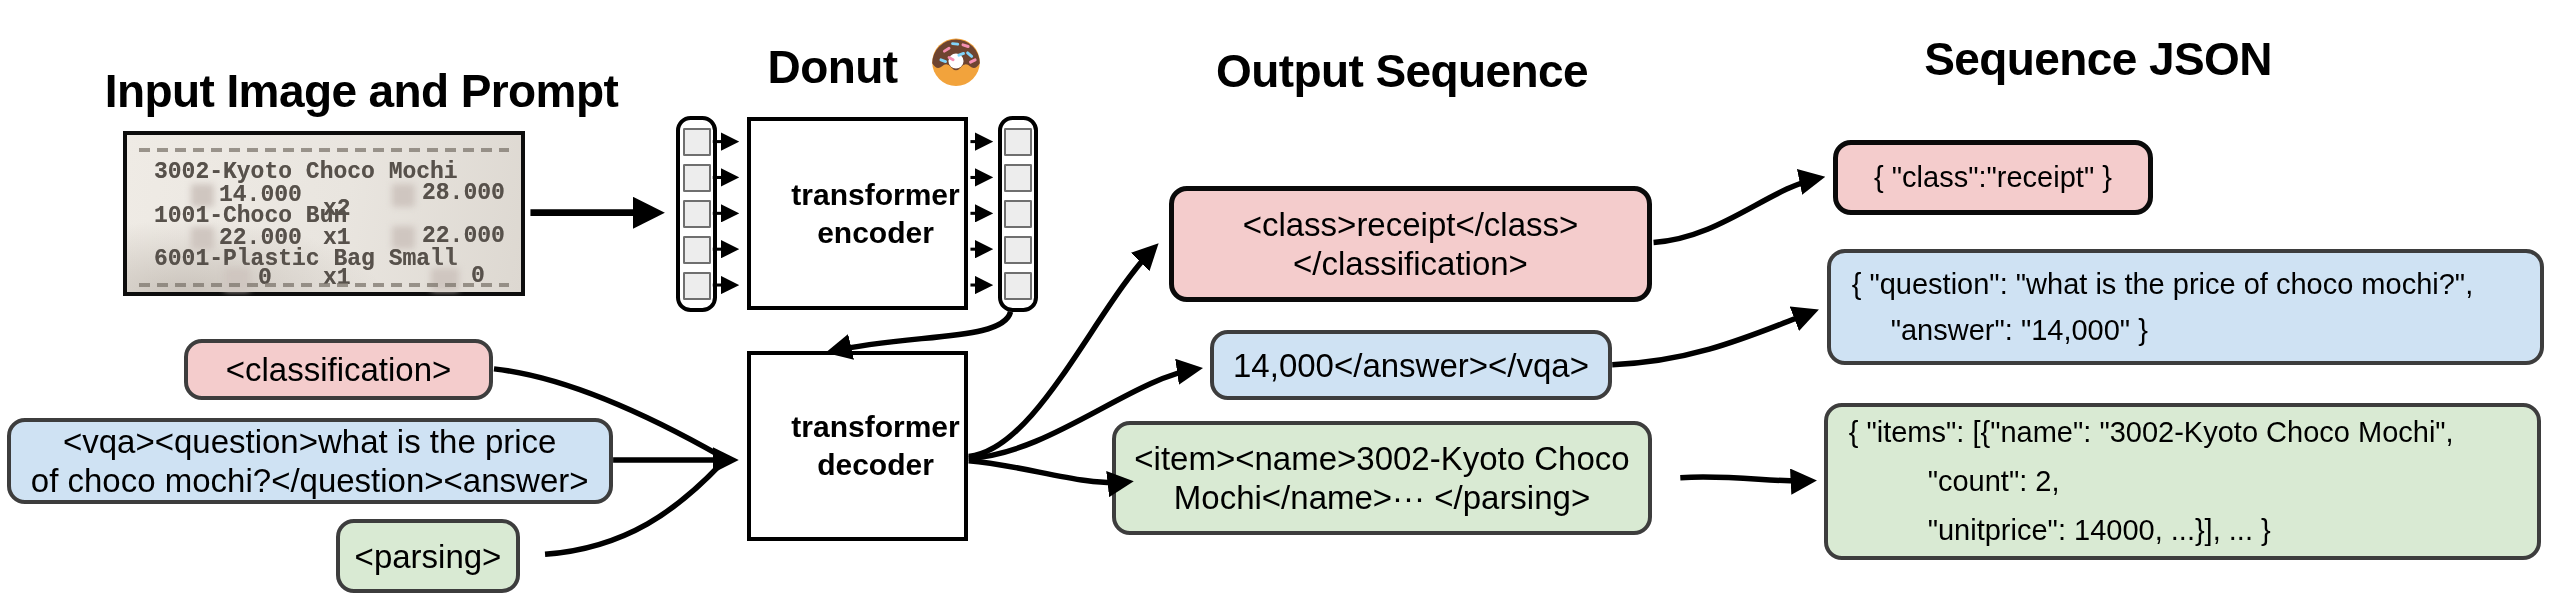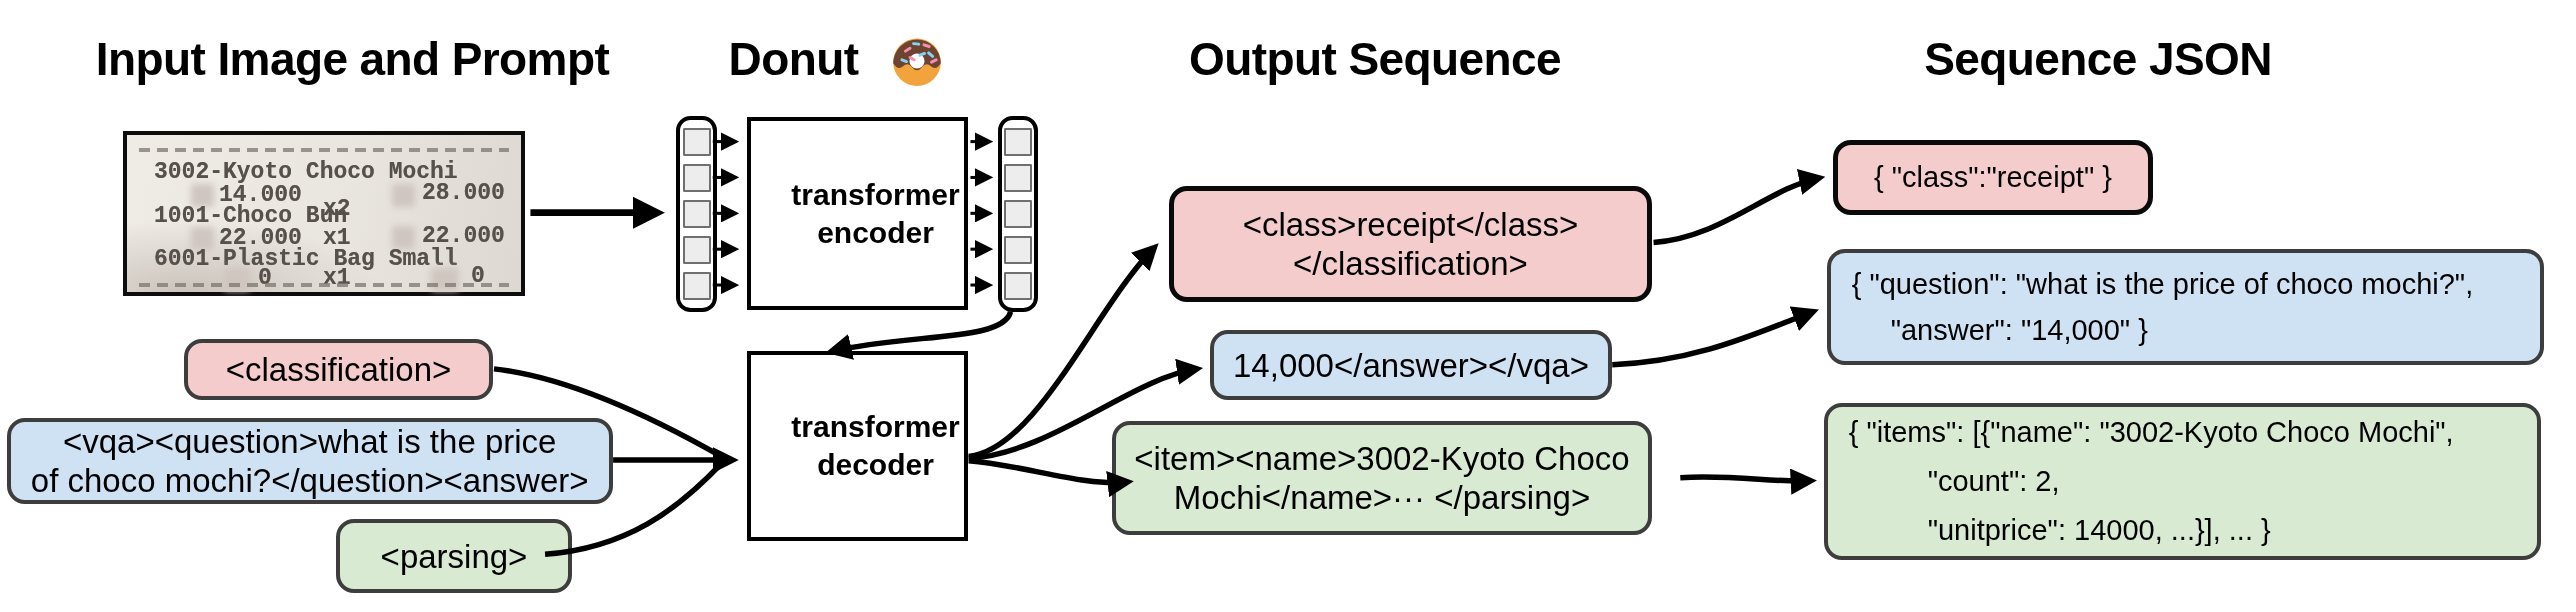--- a/index.html
+++ b/index.html
@@ -3,23 +3,23 @@
 <meta charset="utf-8">
 <style>
   html,body{margin:0;padding:0;background:#ffffff;}
   body{width:2576px;height:612px;position:relative;overflow:hidden;
        font-family:"Liberation Sans","DejaVu Sans",sans-serif;color:#000;}
   .canvas{position:absolute;left:0;top:0;width:2576px;height:612px;}
 
   
   .title{position:absolute;top:32px;font-size:46px;font-weight:700;letter-spacing:-0.6px;
          text-align:center;line-height:54px;white-space:nowrap;}
-  .title-input {left:79px;width:547px;}
-  .title-model {left:710px;width:255px;display:flex;justify-content:center;gap:30px;}
-  .title-output{left:1162px;width:426px;}
+  .title-input {left:88px;width:547px;margin-top:32px;}
+  .title-model {left:749px;width:255px;display:flex;align-items:center;justify-content:center;gap:30px;}
+  .title-output{left:1189px;width:426px;margin-top:12px;}
   .title-json  {left:1885px;width:426px;}
 
   
   .receipt{position:absolute;left:123px;top:131px;width:402px;height:165px;box-sizing:border-box;
            border:4.3px solid #0d0d0d;
            background:
              radial-gradient(130% 120% at 15% 100%, rgba(160,150,140,.45) 0%, rgba(160,150,140,0) 38%),
              linear-gradient(100deg,#efebe5 0%,#e9e5df 55%,#ddd8d1 100%);
            font-family:"Liberation Mono","DejaVu Sans Mono",monospace;
            font-size:23px;font-weight:700;color:#57514b;}
@@ -134,21 +134,21 @@
     <span>decoder</span>
   </div>
 
   <div class="box pink" style="left:184px;top:339px;width:309px;height:61px">
     <span>&lt;classification&gt;</span>
   </div>
   <div class="box blue" style="left:6.7px;top:418px;width:606px;height:86px">
     <span>&lt;vqa&gt;&lt;question&gt;what is the price</span>
     <span>of choco mochi?&lt;/question&gt;&lt;answer&gt;</span>
   </div>
-  <div class="box green" style="left:336px;top:519px;width:236px;height:74px">
+  <div class="box green" style="left:336px;top:519px;width:184px;height:74px">
     <span>&lt;parsing&gt;</span>
   </div>
 
   <div class="box pink heavy" style="left:1169px;top:186px;width:483px;height:116px">
     <span>&lt;class&gt;receipt&lt;/class&gt;</span>
     <span>&lt;/classification&gt;</span>
   </div>
   <div class="box blue" style="left:1210px;top:330px;width:402px;height:70px">
     <span>14,000&lt;/answer&gt;&lt;/vqa&gt;</span>
   </div>

